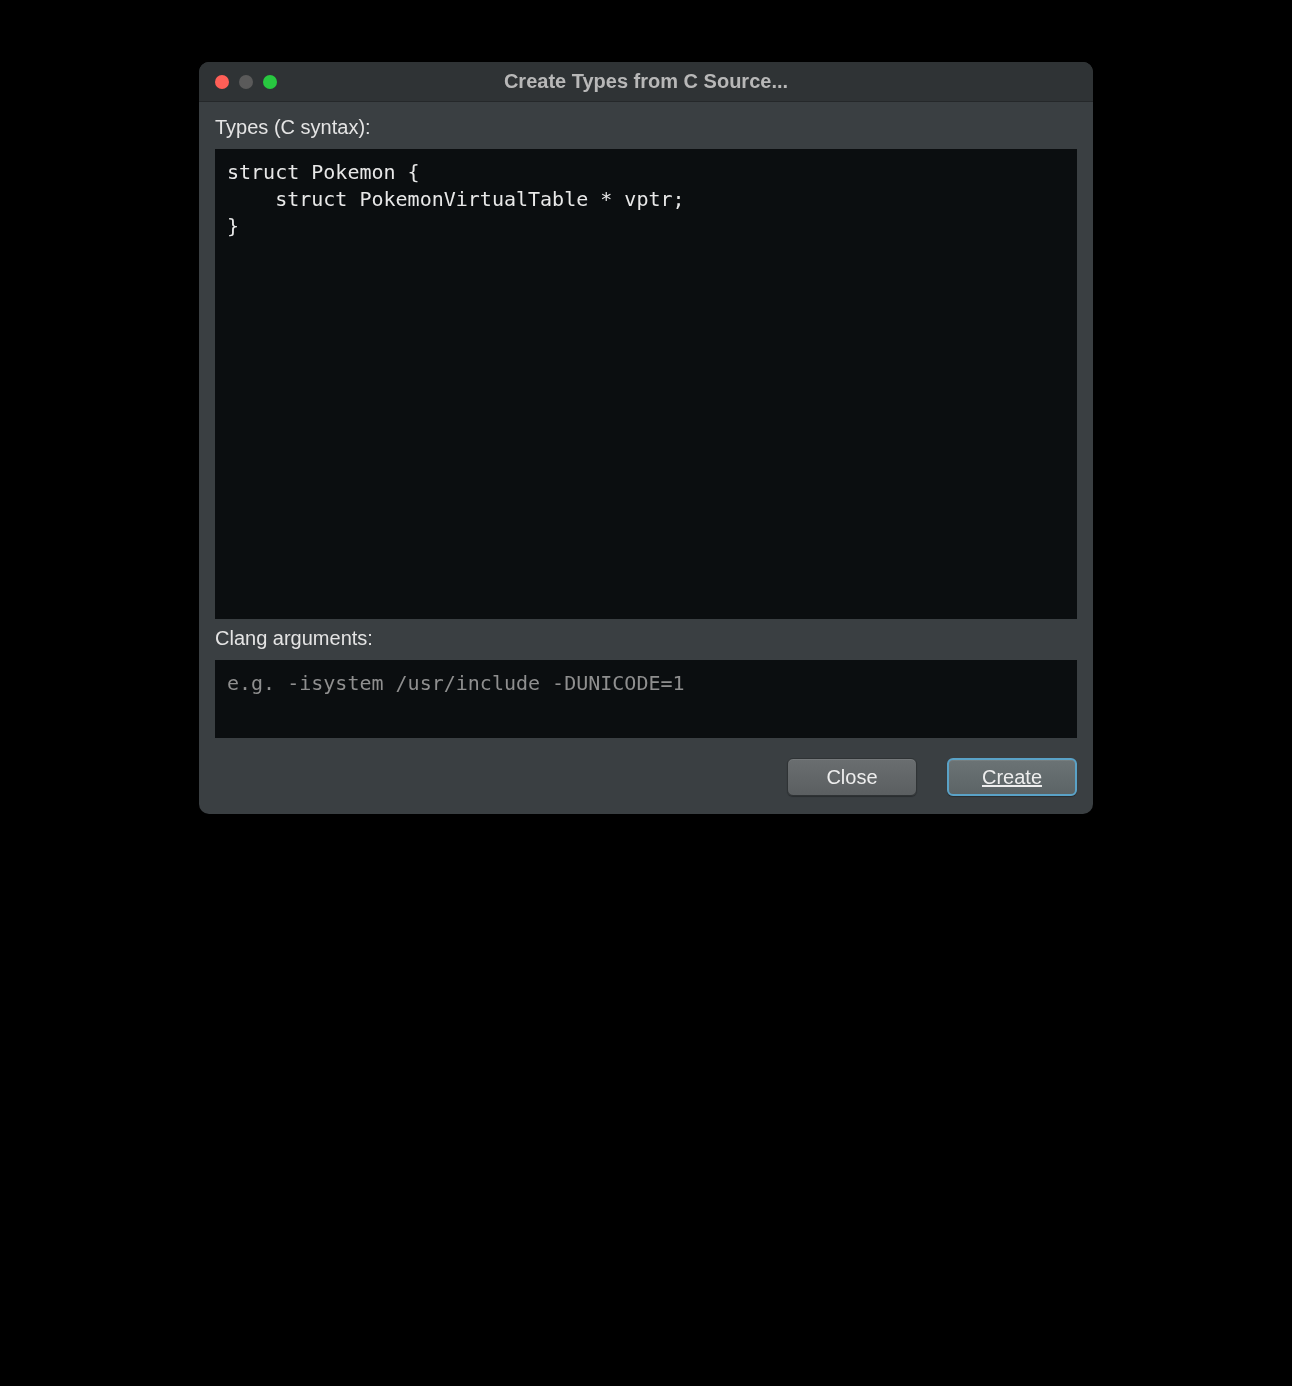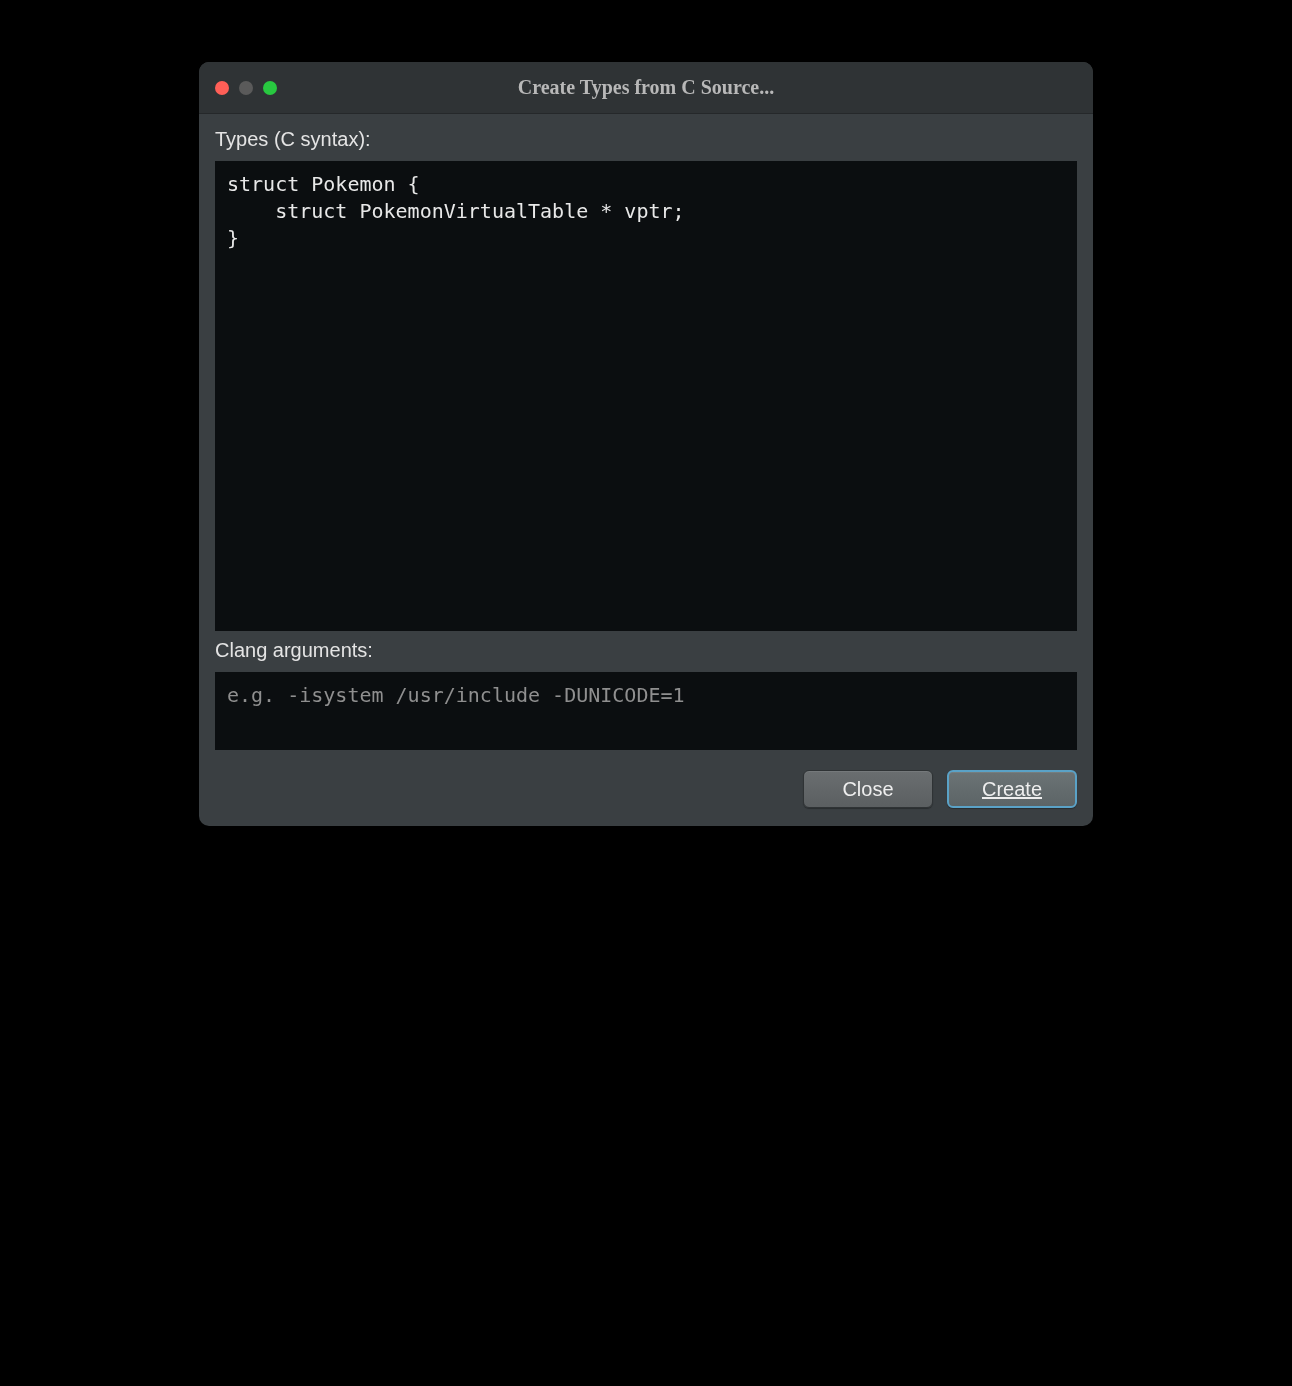--- a/index.html
+++ b/index.html
@@ -16,27 +16,26 @@
   .window {
     width: 894px;
     background: #3a3f42;
     border-radius: 10px;
     box-shadow: 0 20px 60px rgba(0,0,0,0.7);
     overflow: hidden;
     display: flex;
     flex-direction: column;
   }
   .titlebar {
-    height: 52px;
+    height: 40px;
     background: #2f3335;
     display: flex;
     align-items: center;
     position: relative;
     border-bottom: 1px solid #25282a;
-    font-family: Liberation Serif, serif;
   }
   .traffic-lights {
     display: flex;
     gap: 10px;
     padding-left: 16px;
   }
   .light {
     width: 14px;
     height: 14px;
     border-radius: 50%;
@@ -77,21 +76,21 @@
     padding: 10px 12px;
     outline: none;
     white-space: pre;
   }
   .editor.main { height: 470px; }
   .editor.args { height: 78px; }
   .editor::placeholder { color: #8f8f8f; }
   .button-row {
     display: flex;
     justify-content: flex-end;
-    gap: 14px;
+    gap: 30px;
     margin-top: 12px;
   }
   .btn {
     min-width: 130px;
     height: 38px;
     border-radius: 6px;
     background: linear-gradient(#6a6e70, #5b5f61);
     color: #eee;
     font-size: 20px;
     border: 1px solid #2f3335;

